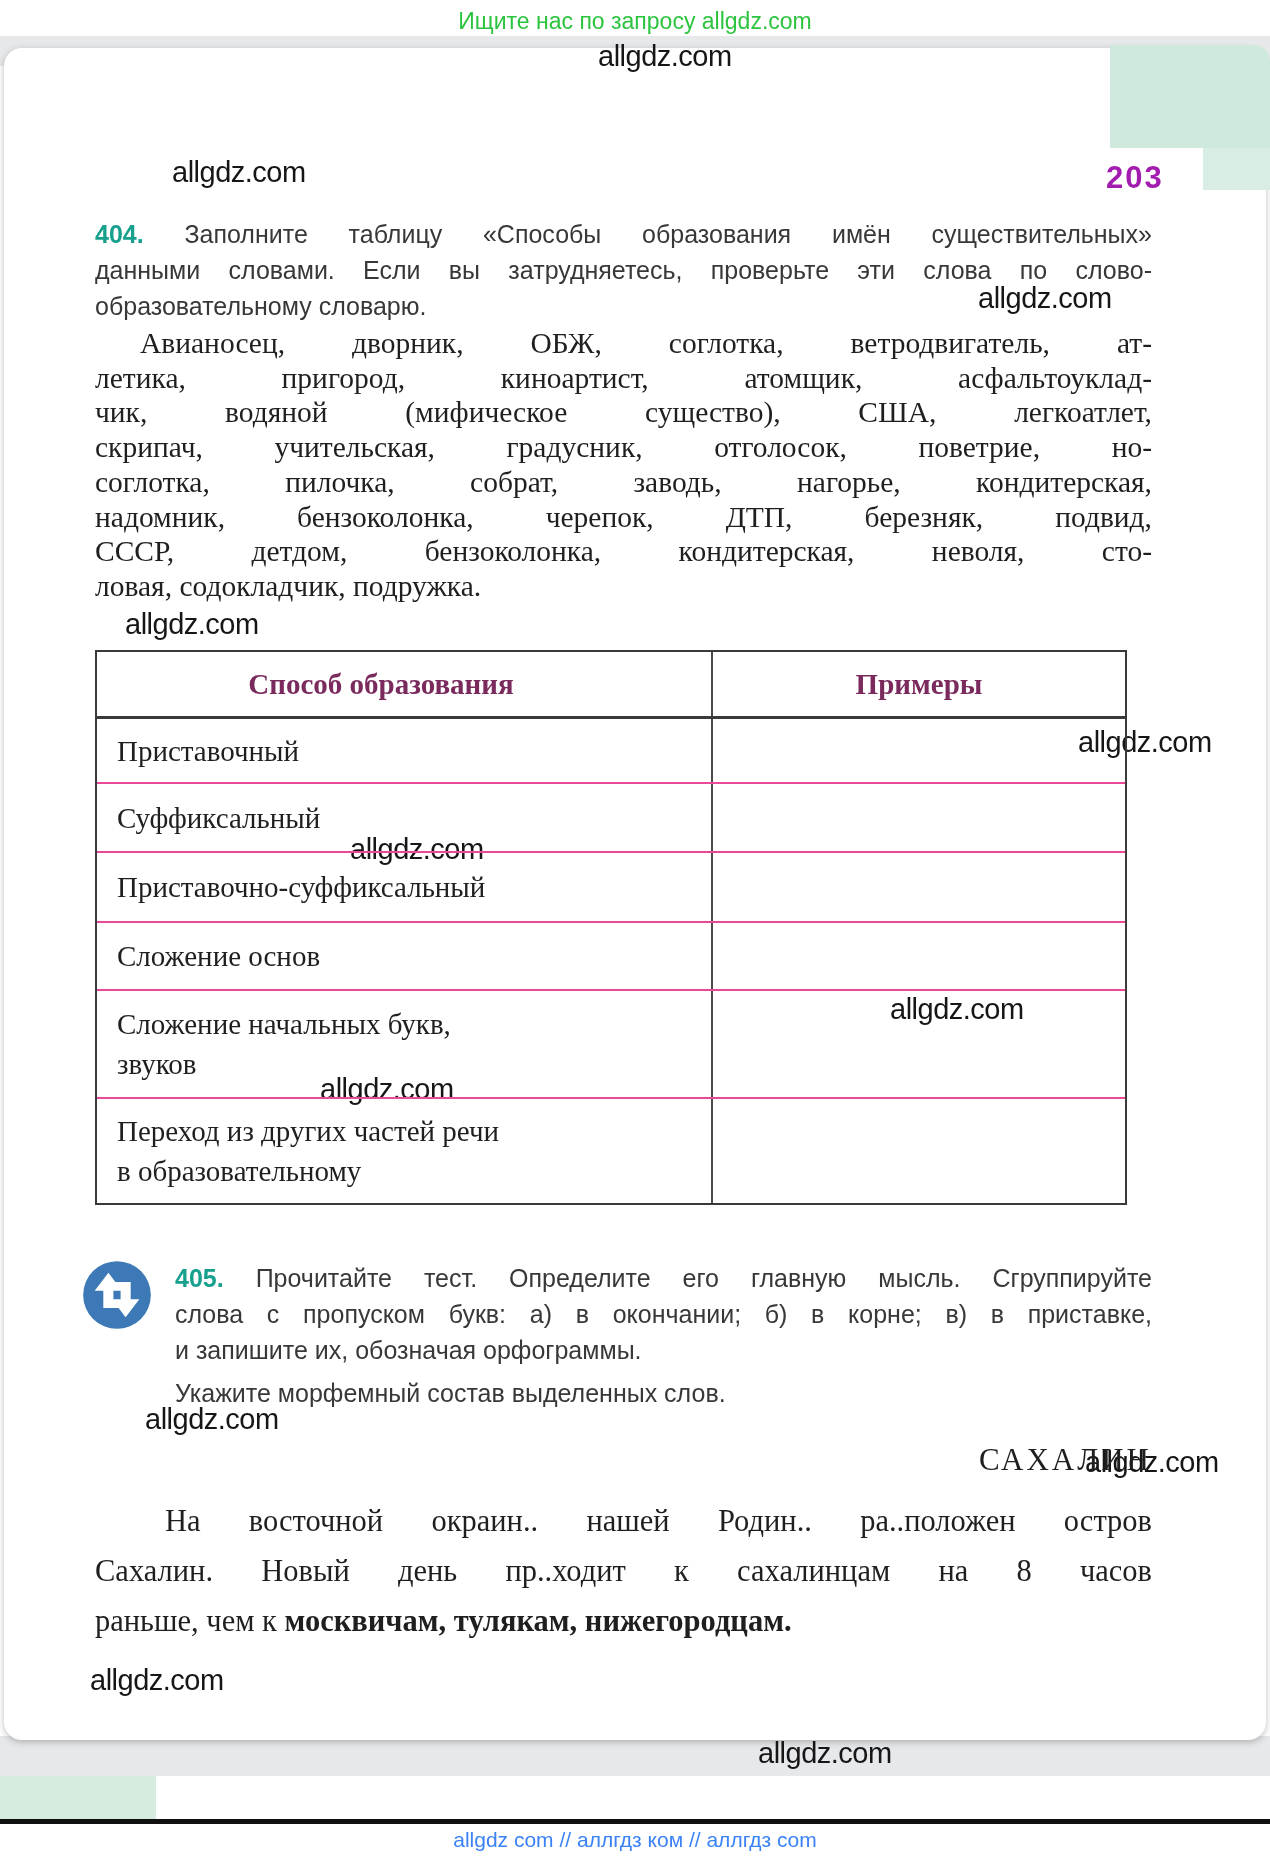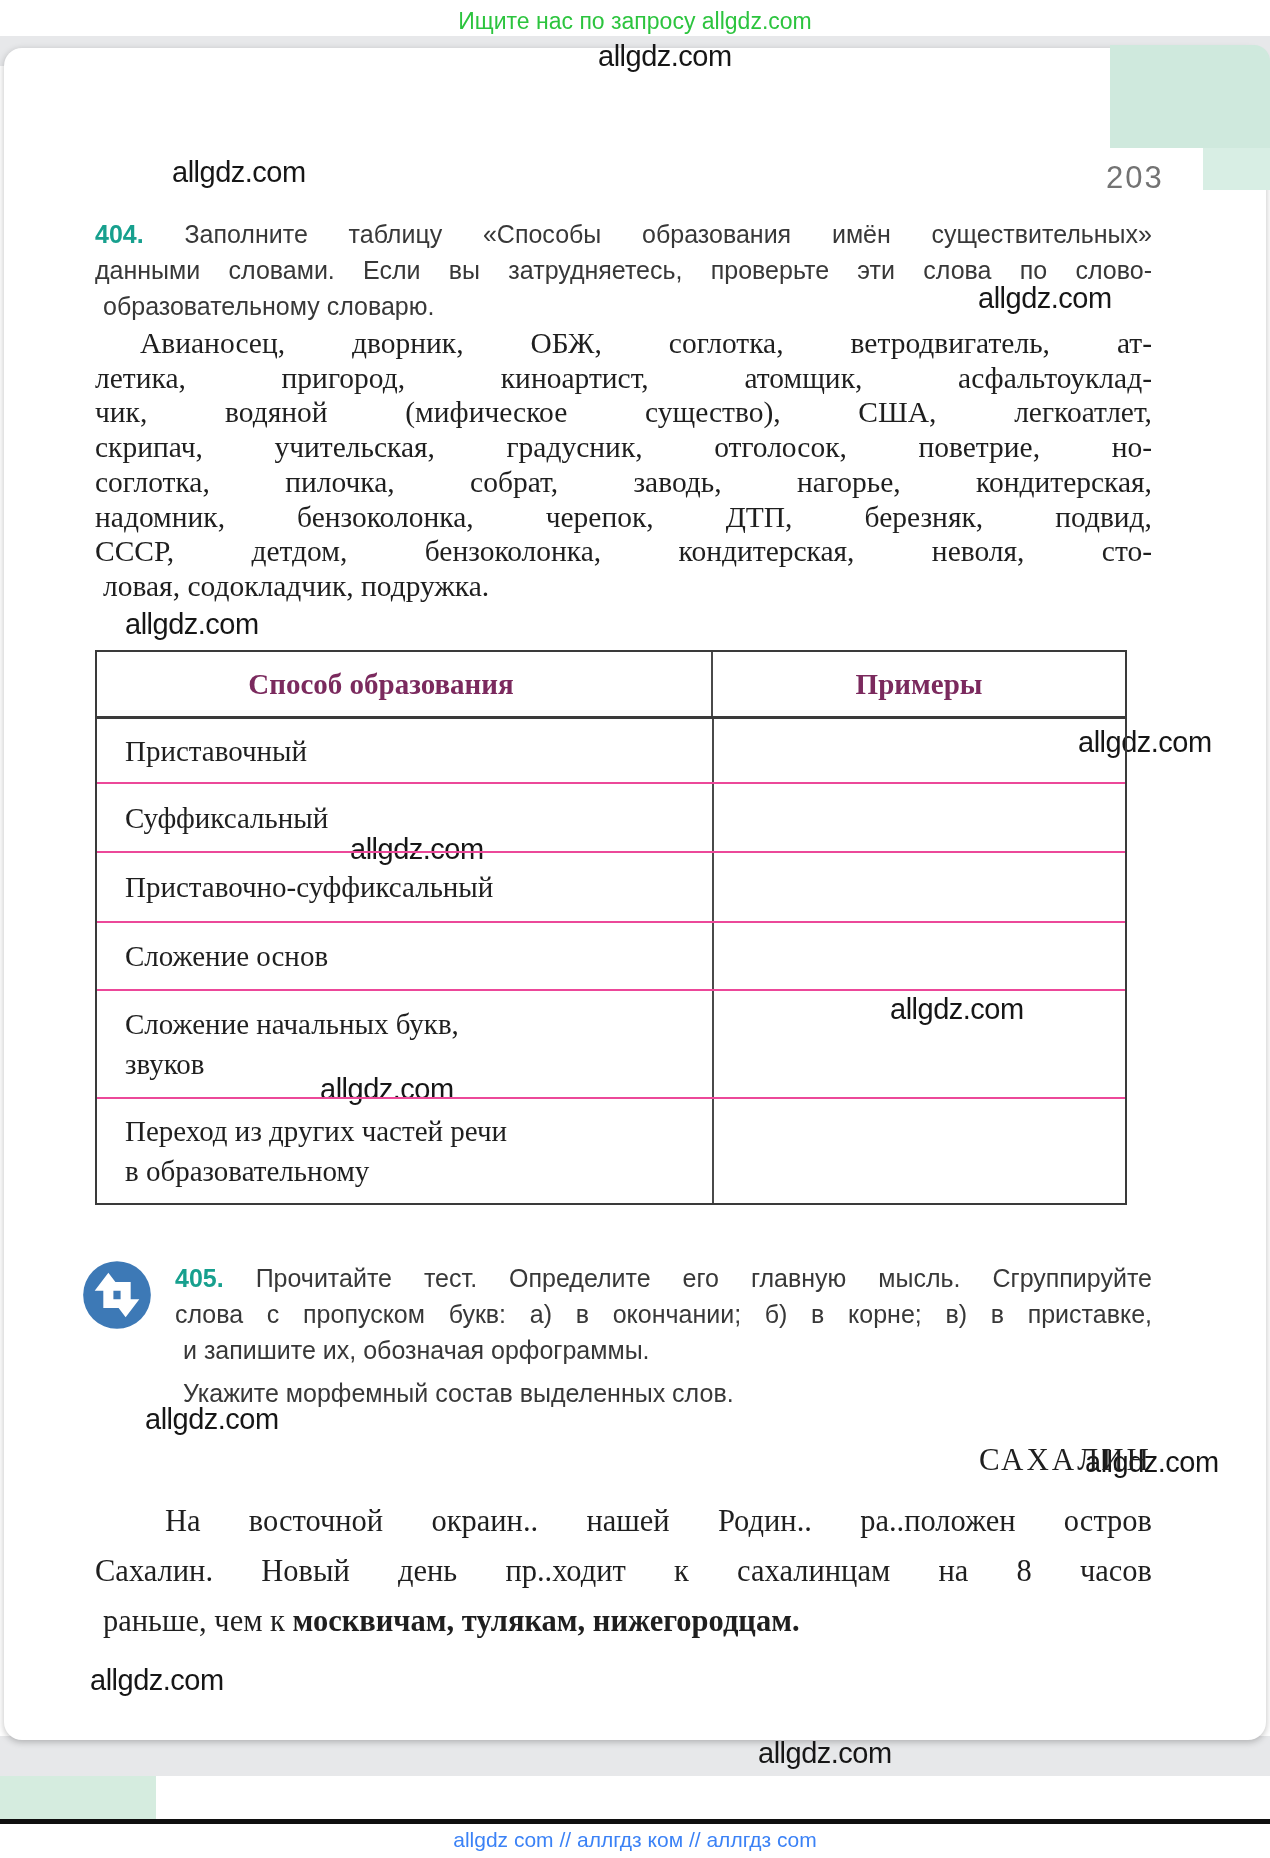--- a/index.html
+++ b/index.html
@@ -14,54 +14,54 @@
   .band-top{position:absolute;left:0;top:36px;width:1270px;height:30px;background:#e7e8ea;}
   .band-bottom{position:absolute;left:0;top:1736px;width:1270px;height:40px;background:#e7e8ea;}
   .sheet{position:absolute;left:4px;top:48px;width:1262px;height:1692px;background:#ffffff;
          border-radius:18px;box-shadow:0 2px 7px rgba(0,0,0,0.25);}
 
   
   .mint-a{position:absolute;left:1110px;top:45px;width:160px;height:103px;background:#cfe9dd;border-top-right-radius:16px;}
   .mint-b{position:absolute;left:1203px;top:148px;width:67px;height:42px;background:#d8eee4;}
   .mint-c{position:absolute;left:0;top:1776px;width:156px;height:43px;background:#d5ecdf;}
 
-  .page-number{position:absolute;left:1106px;top:160px;width:70px;font-size:31px;font-weight:normal;
-               color:#737373;letter-spacing:2px;}
+  .page-number{position:absolute;left:1106px;top:160px;width:70px;font-size:31px;font-weight:bold;
+               color:#a21caf;letter-spacing:2px;}
 
   
   .wm{position:absolute;font-size:29px;color:#161616;letter-spacing:-0.5px;white-space:nowrap;}
   #wm1{left:598px;top:40px;}   #wm2{left:172px;top:156px;}
   #wm3{left:978px;top:282px;}  #wm4{left:125px;top:608px;}
   #wm5{left:1078px;top:726px;} #wm6{left:350px;top:833px;}
   #wm7{left:890px;top:993px;}  #wm8{left:320px;top:1073px;}
   #wm9{left:145px;top:1403px;} #wm10{left:1085px;top:1446px;}
   #wm11{left:90px;top:1664px;} #wm12{left:758px;top:1737px;}
 
   
   .ex-block{position:absolute;color:#383838;font-size:25px;line-height:36px;}
   #ex404{left:95px;top:216px;width:1057px;}
   #ex405-text{left:175px;top:1260px;width:977px;}
   .jline{text-align:justify;text-align-last:justify;white-space:nowrap;}
-  .lline{text-align:left;margin-left:8px;}
+  .lline{text-align:left;}
   .ex-num{color:#17a08e;font-weight:bold;}
   .gap-above{margin-top:7px;}
 
   
   .serif{font-family:"Liberation Serif","DejaVu Serif",serif;color:#1f1f1f;}
   #words{position:absolute;left:95px;top:326px;width:1057px;font-size:29.5px;line-height:34.7px;}
   #words .first{text-indent:45px;}
 
   
   #formation-table{position:absolute;left:95px;top:650px;width:1032px;
                    border:2.5px solid #3a3a3a;box-sizing:border-box;}
   .trow{display:flex;box-sizing:border-box;gap:46px;}
   .trow + .trow{border-top:2px solid #ec4899;}
   .trow.after-header{border-top:3px solid #3a3a3a;}
   .tcell{box-sizing:border-box;display:flex;flex-direction:column;justify-content:center;}
-  .tcell.c1{width:597px;padding-left:28px;}
+  .tcell.c1{width:597px;padding-left:20px;}
   .tcell.c2{width:435px;border-left:2px solid #4a4a4a;}
   .thead-row{height:64px;}
   .thead-cell{align-items:center;padding-left:0 !important;}
   .thead-txt{font-size:29px;font-weight:bold;color:#7b2a5e;}
   .row-label{font-size:29px;line-height:40px;}
   .h1r{height:66px;} .h2r{height:69px;} .h3r{height:70px;}
   .h4r{height:68px;} .h5r{height:108px;} .h6r{height:106px;}
 
   
   #ex405-icon{position:absolute;left:81px;top:1259px;width:72px;height:72px;}

